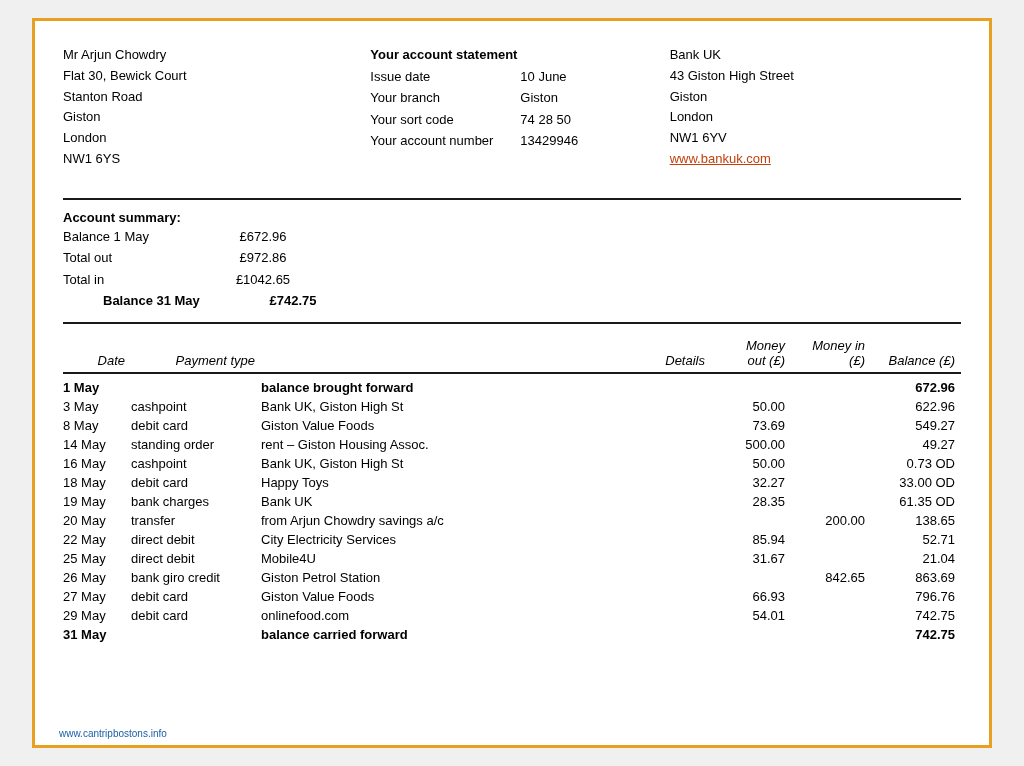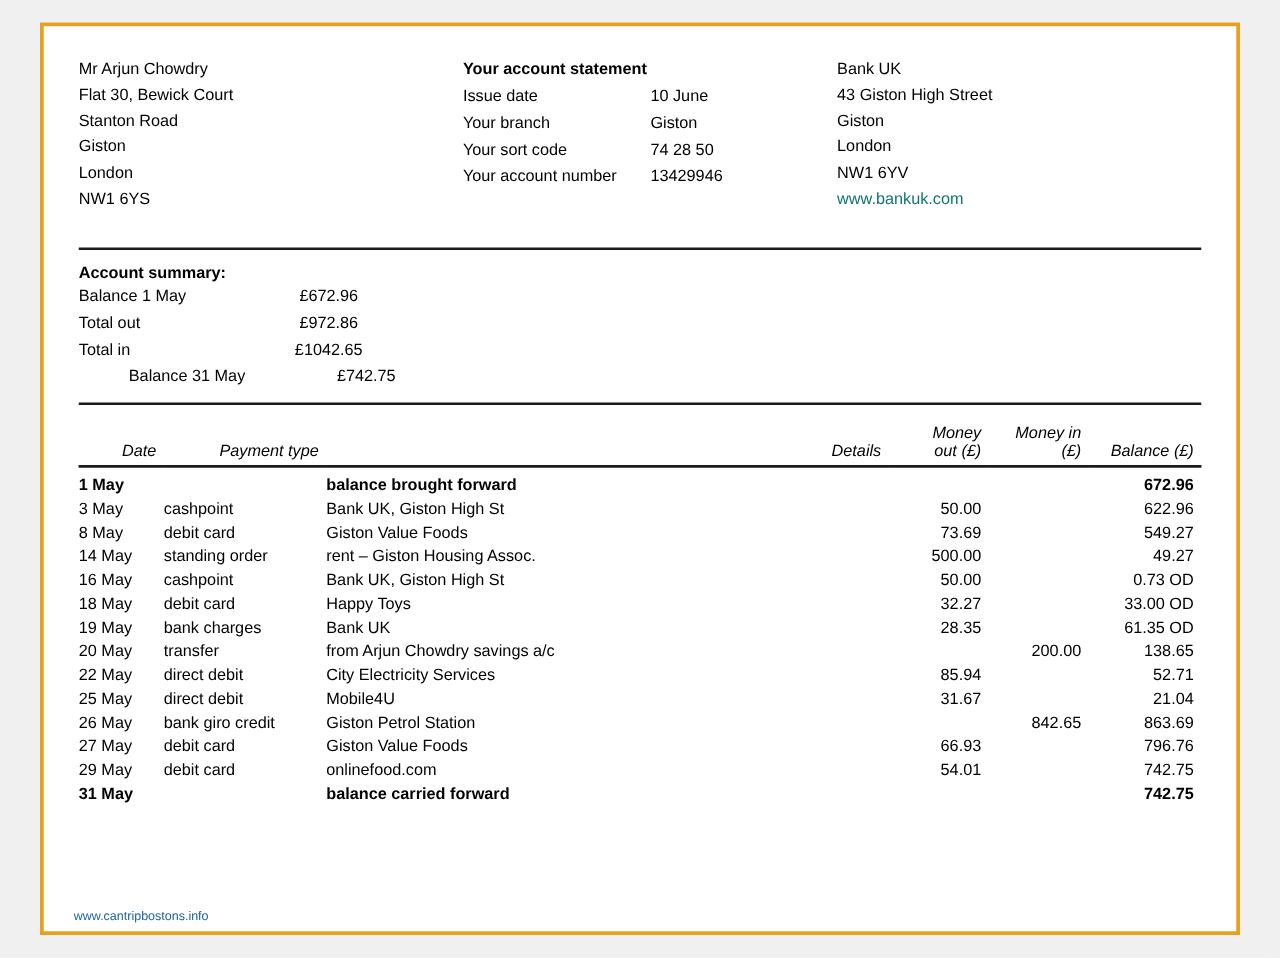--- a/index.html
+++ b/index.html
@@ -55,21 +55,22 @@
       line-height: 1.65;
     }
     .detail-label {
       min-width: 150px;
       font-size: 13px;
     }
     .detail-value {
       font-size: 13px;
     }
     .bank-link {
-      color: #0f766e;
+      color: #c2410c;
+      text-decoration: underline;
       font-size: 13px;
     }
     
     .thick-divider {
       border: none;
       border-top: 2.5px solid #1a1a1a;
       margin: 10px 0 10px 0;
     }
     
     .summary-section {
@@ -87,21 +88,21 @@
       font-size: 13px;
     }
     .summary-label {
       min-width: 160px;
     }
     .summary-value {
       min-width: 80px;
       text-align: center;
     }
     .summary-bold {
-      font-weight: normal;
+      font-weight: bold;
       padding-left: 20px;
     }
     
     .transactions-table {
       width: 100%;
       border-collapse: collapse;
       font-size: 13px;
     }
     .transactions-table thead tr {
       border-bottom: 2px solid #1a1a1a;

